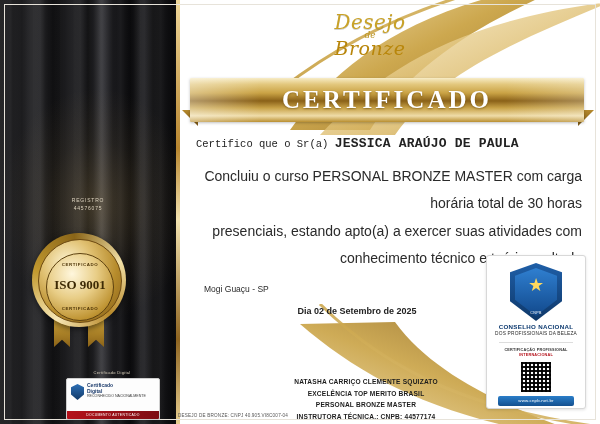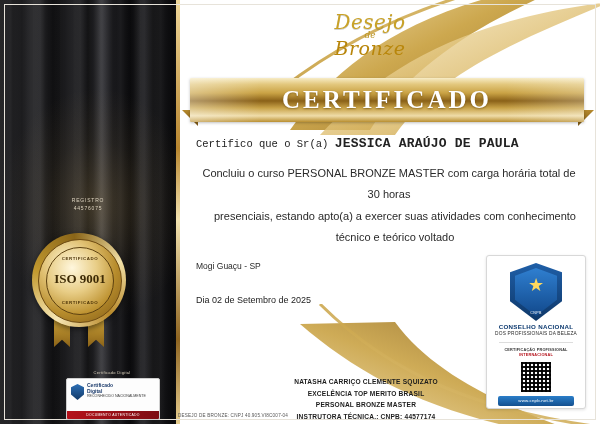--- a/index.html
+++ b/index.html
@@ -197,40 +197,41 @@
     font-size: 10.5px;
     color: #222;
     margin-bottom: 12px;
     font-family: Liberation Mono, monospace;
   }
   .line-certifico b {
     font-size: 13px;
     letter-spacing: 0.2px;
   }
   .para {
-    font-size: 11px;
+    font-size: 14px;
     line-height: 1.95;
     color: #2a2a2a;
-    text-align: center;
+    text-align: right;
   }
   .para.second {
     margin-top: 10px;
   }
   .city {
     margin-top: 12px;
-    margin-left: 0;
+    margin-left: 8px;
     font-size: 8.5px;
     color: #2a2a2a;
   }
   .date {
-    margin-top: 24px;
-    text-align: left;
+    margin-top: 12px;
+    text-align: center;
     font-size: 9px;
     color: #222;
     padding-right: 64px;
+    font-weight: bold;
   }
 
   
   .signature {
     position: absolute;
     left: 236px;
     top: 376px;
     width: 260px;
     text-align: center;
     font-size: 6.6px;
@@ -268,21 +269,21 @@
   .seal-mid {
     position: absolute;
     left: 6px; top: 6px;
     width: 82px; height: 82px;
     border-radius: 50%;
     background: radial-gradient(circle at 34% 28%, #fdf4d2 0%, #e0c071 32%, #b78c2c 62%, #7d5714 100%);
     border: 1px solid #6d4a12;
   }
   .seal-inner {
     position: absolute;
-    left: 14px; top: 14px;
+    left: 14px; top: 20px;
     width: 66px; height: 66px;
     border-radius: 50%;
     background: radial-gradient(circle at 38% 30%, #fff7dd 0%, #e8cd86 40%, #bf9433 75%, #8a6218 100%);
     border: 1px solid #5e4210;
     text-align: center;
   }
   .seal-top-txt {
     position: absolute;
     top: 8px; left: 0; right: 0;
     font-size: 4.4px;

